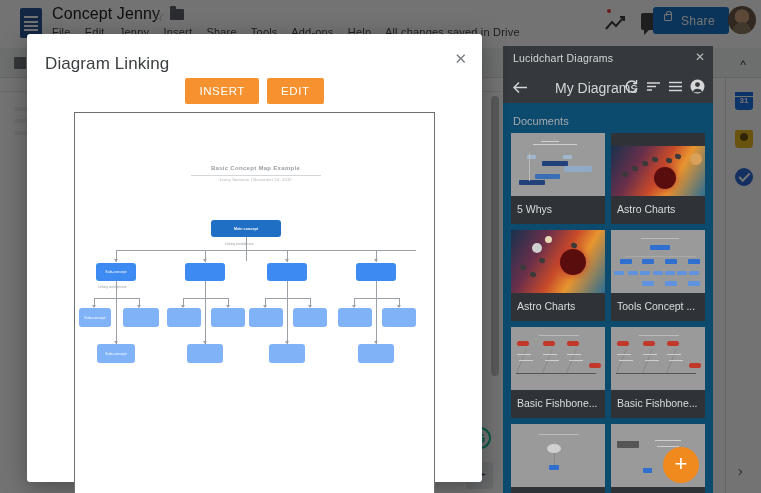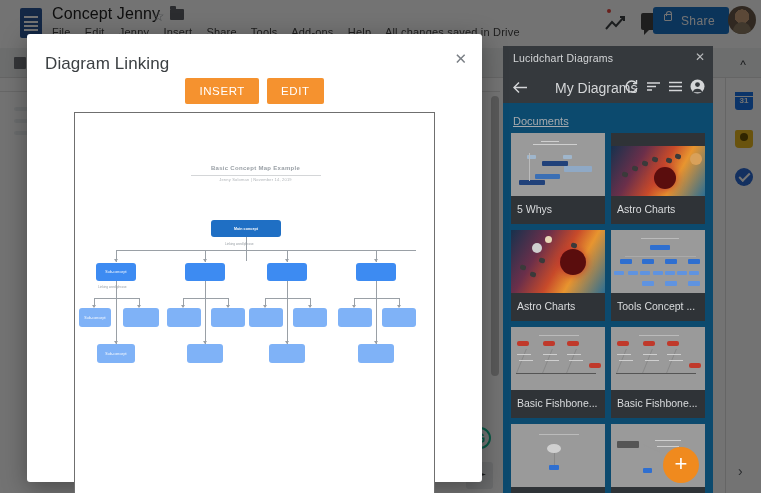--- a/index.html
+++ b/index.html
@@ -86,21 +86,21 @@
   .lc-panel { position:absolute; left:503px; top:46px; width:210px; height:447px; background:#0c4a6e; overflow:hidden;}
   .lc-header { position:relative; height:25px; background:#35393d; }
   .lc-header-title { position:absolute; left:10px; top:6px; font-size:10.5px; color:#d4d6d8; letter-spacing:.2px;}
   .lc-header-close { position:absolute; right:8px; top:4px; font-size:12px; color:#b9bbbd; line-height:14px; }
   .lc-subbar { position:relative; height:32px; background:#35393d; }
   .lc-back { position:absolute; left:10px; top:9px; width:15px; height:13px; color:#d4d6d8;}
   .lc-back svg{width:15px;height:13px;}
   .lc-mydiagrams { position:absolute; left:32px; top:9px; font-size:14px; color:#d4d6d8;padding-left:20px;}
   .lc-act { position:absolute; top:8px; width:15px; height:15px; color:#d4d6d8;}
   .lc-act svg{width:15px;height:15px;display:block;}
-  .lc-docs-label { padding:12px 10px 6px 10px; font-size:11px; color:#a7aaad;text-decoration:underline;}
+  .lc-docs-label { padding:12px 10px 6px 10px; font-size:11px; color:#a7aaad;}
 
   .lc-grid { display:grid; grid-template-columns:1fr 1fr; gap:6px; padding:0 8px; }
   .lc-card { background:#2f3337; }
   .lc-thumb { height:63px; background:#8b8b8b; position:relative; overflow:hidden;}
   .lc-card-label { padding:7px 6px 9px 6px; font-size:10.5px; color:#d9dbdd; white-space:nowrap; overflow:hidden;}
 
   .th-space { background:linear-gradient(120deg,#17314d 0%,#6b2f4a 30%,#c74a2a 52%,#e8952f 68%,#2c6e93 100%); }
   .th-space .planet { position:absolute; border-radius:50%; }
   .th-space .p1 { width:22px;height:22px; background:#5a0d0d; left:46%; top:42%; box-shadow:0 0 8px #b33;}
   .th-space .p2 { width:12px;height:12px; background:#d9a15a; right:3px; top:14%;}

